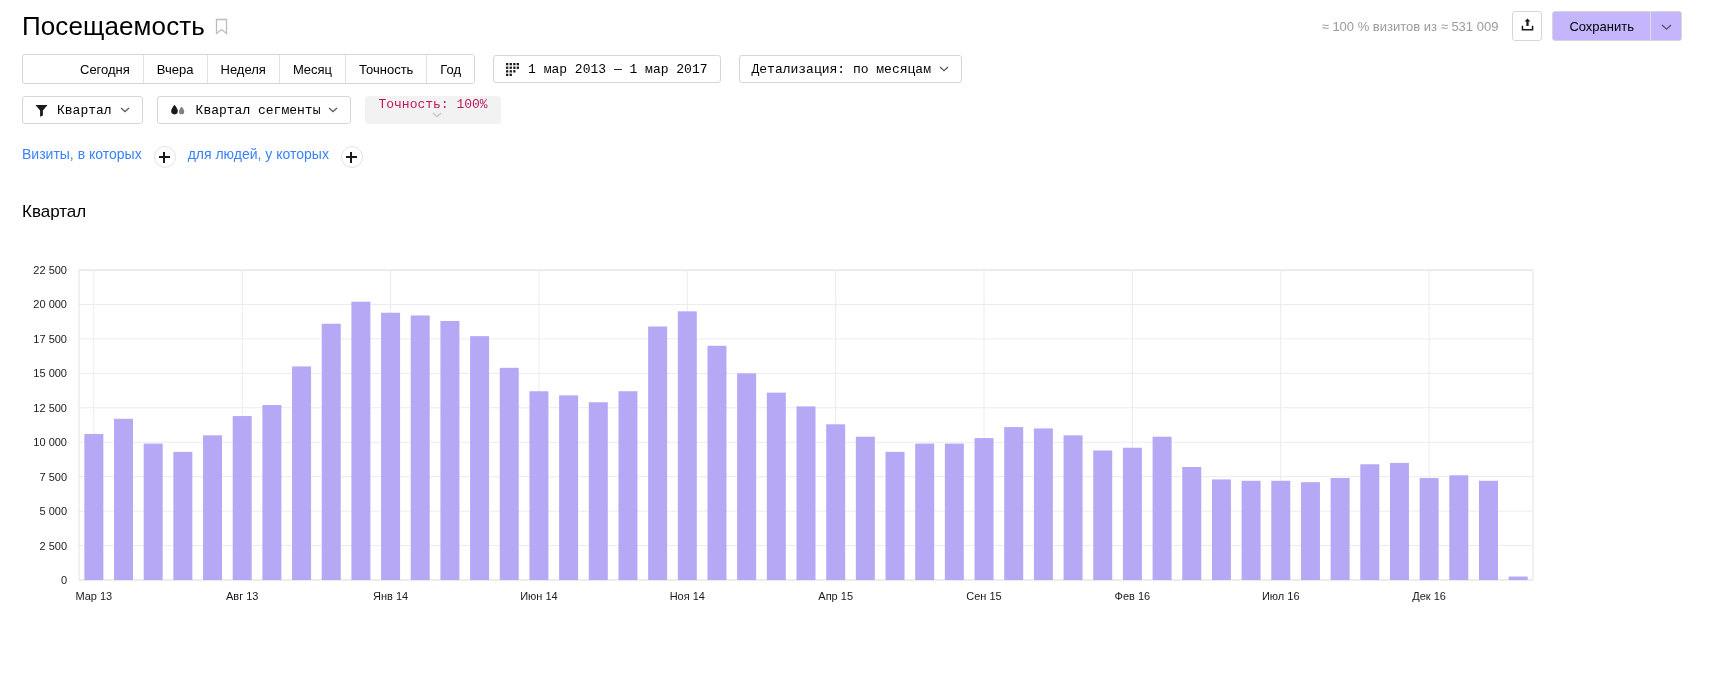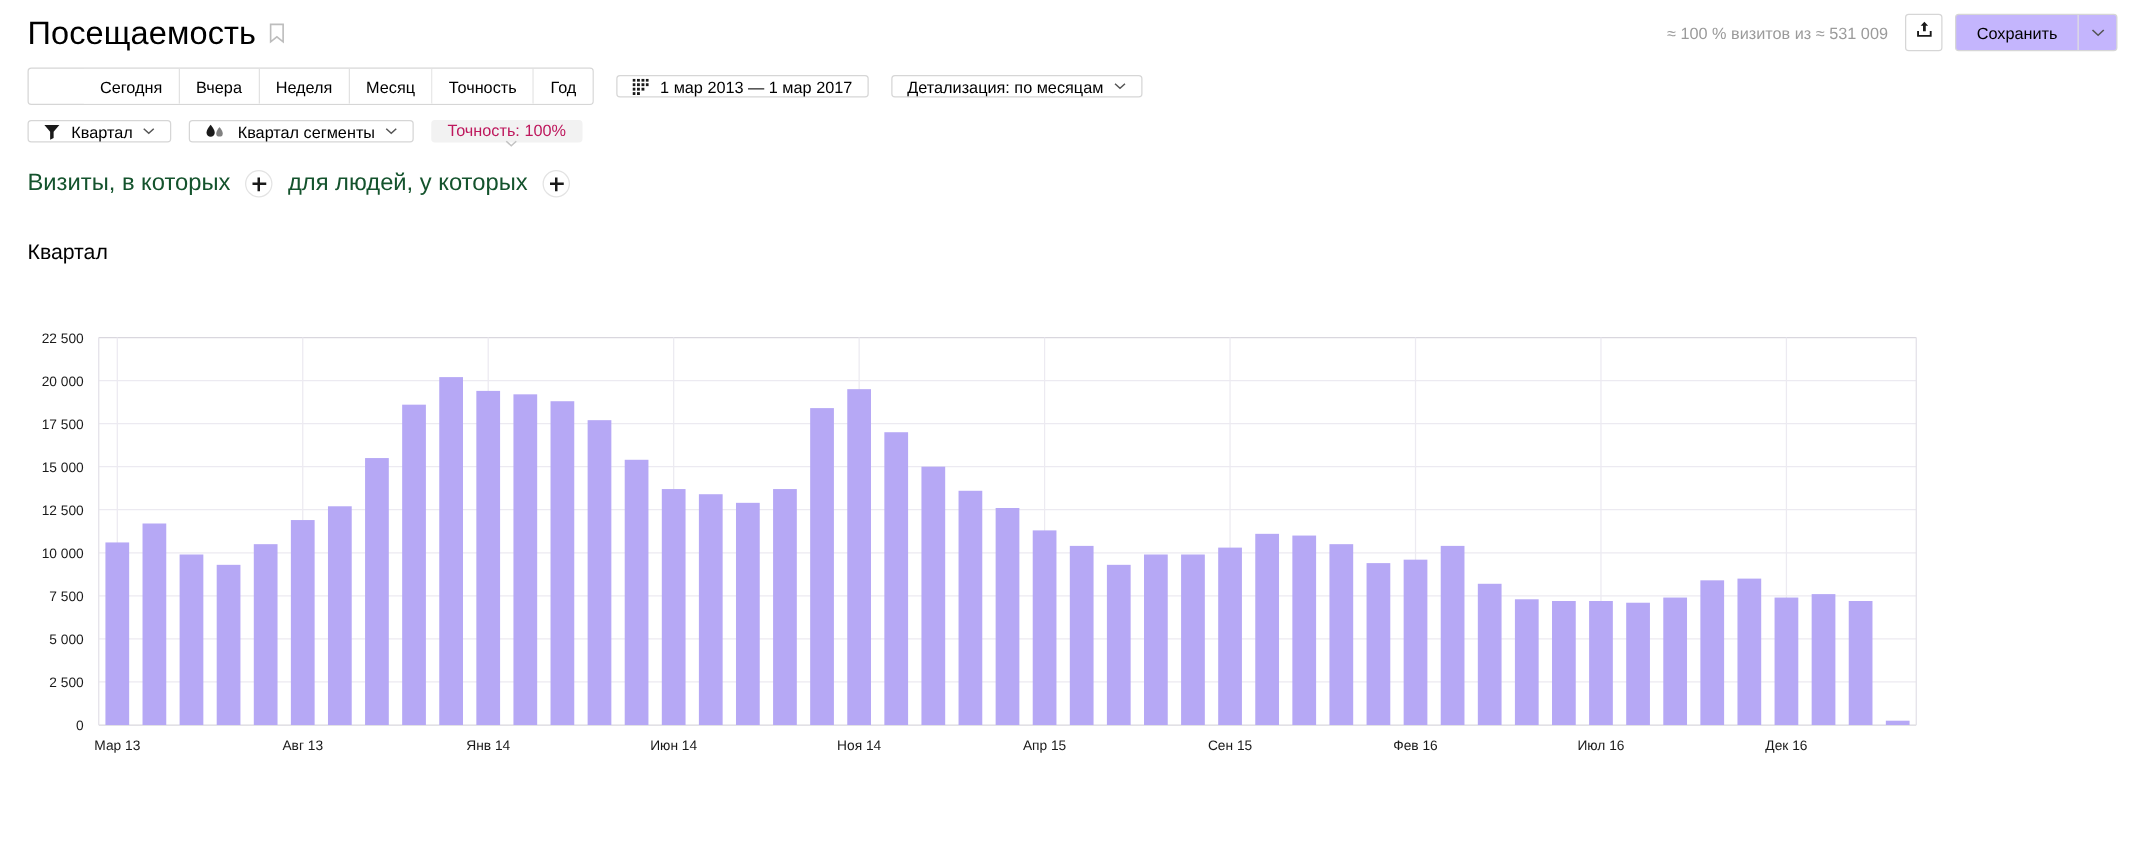--- a/index.html
+++ b/index.html
@@ -13,21 +13,21 @@
     font-family: "Liberation Sans", sans-serif;
     color: #000000;
     overflow: hidden;
     position: relative;
   }
 
   
   .header-row {
     display: flex;
     align-items: center;
-    padding: 12px 8px 0 22px;
+    padding: 12px 20px 0 22px;
     height: 40px;
     box-sizing: border-box;
   }
   .page-title {
     font-size: 26px;
     font-weight: 400;
     color: #000;
     letter-spacing: 0.1px;
     line-height: 30px;
   }
@@ -109,30 +109,31 @@
     cursor: pointer;
     color: #000;
     white-space: nowrap;
     background: #fff;
   }
   .seg-group .seg-btn:last-child { border-right: none; }
 
   .pill {
     display: inline-flex;
     align-items: center;
-    height: 18px;
+    height: 28px;
     border: 1px solid #d6d6d6;
     border-radius: 3px;
     background: #fff;
     padding: 0 12px;
     font-size: 13px;
     margin-left: 18px;
     cursor: pointer;
     box-sizing: border-box;
     white-space: nowrap;
+    font-family: Liberation Mono, monospace;
   }
   .pill .pill-icon { margin-right: 9px; display: inline-flex; align-items: center; }
   .pill .caret { margin-left: 8px; display: inline-flex; align-items: center; }
 
   
   .toolbar2 {
     display: flex;
     align-items: center;
     padding: 12px 0 0 22px;
   }
@@ -141,24 +142,24 @@
     background: #f2f2f2;
     border-color: #f2f2f2;
     color: #be185d;
     cursor: default;
     flex-direction: column;
   }
 
   
   .filter-row {
     display: flex;
-    align-items: flex-end;
+    align-items: flex-start;
     padding: 22px 0 0 22px;
-    color: #14532d;
-    font-size: 19px;
+    color: #3b82f6;
+    font-size: 14px;
   }
   .plus-btn {
     width: 22px;
     height: 22px;
     border-radius: 50%;
     border: 1px solid #e3e3e3;
     background: #fff;
     display: inline-flex;
     align-items: center;
     justify-content: center;

